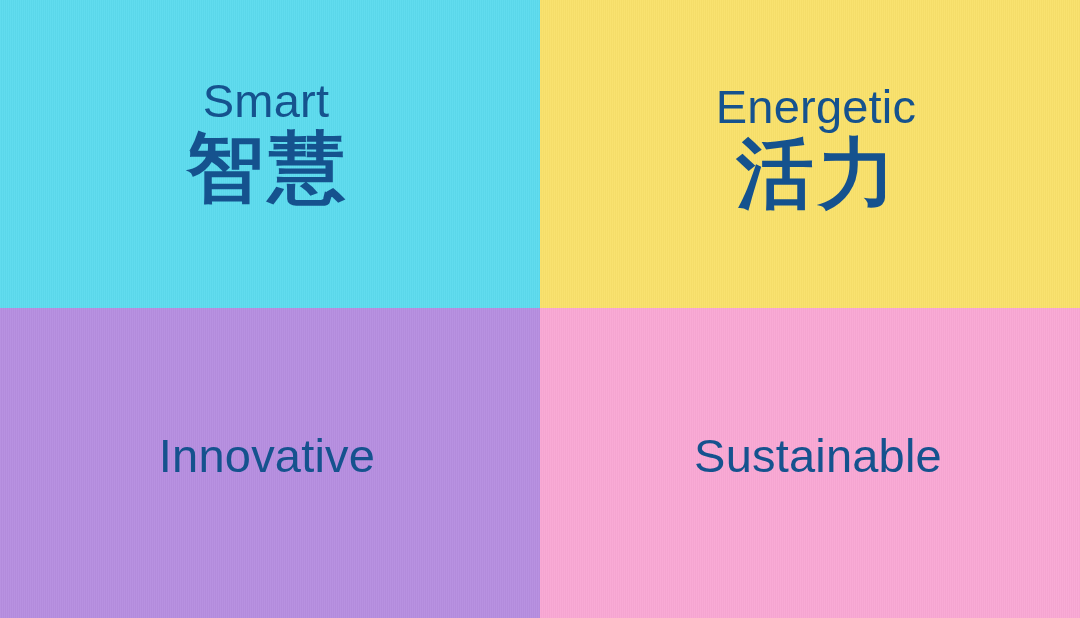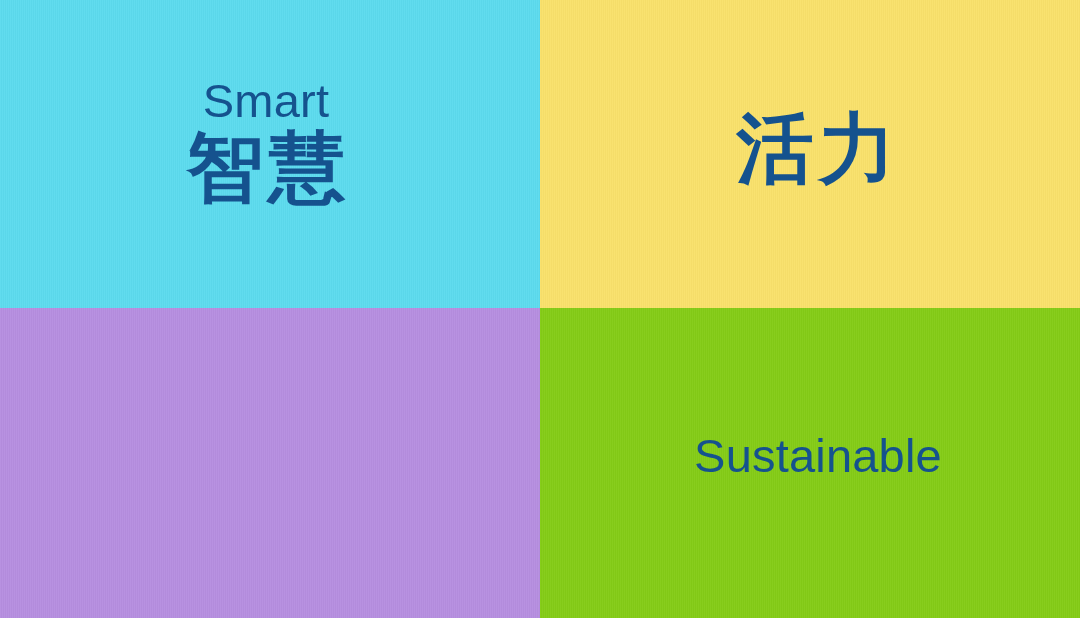--- a/index.html
+++ b/index.html
@@ -92,28 +92,30 @@
 
   <div class="quadrant" id="q-smart" style="background-color: rgb(92, 219, 238); color: rgb(21, 82, 142);">
     <div class="q-text">
       <span class="label-en">Smart</span>
       <span class="label-cjk">智慧</span>
     </div>
   </div>
 
   <div class="quadrant" id="q-energetic" style="background-color: rgb(249, 225, 107); color: rgb(21, 82, 142);">
     <div class="q-text">
+      <span class="label-en">Energetic</span>
       <span class="label-cjk">活力</span>
     </div>
   </div>
 
   <div class="quadrant" id="q-innovative" style="background-color: rgb(182, 142, 224); color: rgb(21, 82, 142);">
     <div class="q-text">
+      <span class="label-en">Innovative</span>
     </div>
   </div>
 
-  <div class="quadrant" id="q-sustainable" style="background-color: #84cc16; color: rgb(21, 82, 142);">
+  <div class="quadrant" id="q-sustainable" style="background-color: #f9a8d4; color: rgb(21, 82, 142);">
     <div class="q-text">
       <span class="label-en">Sustainable</span>
     </div>
   </div>
 
 </div>
 
 </body></html>

